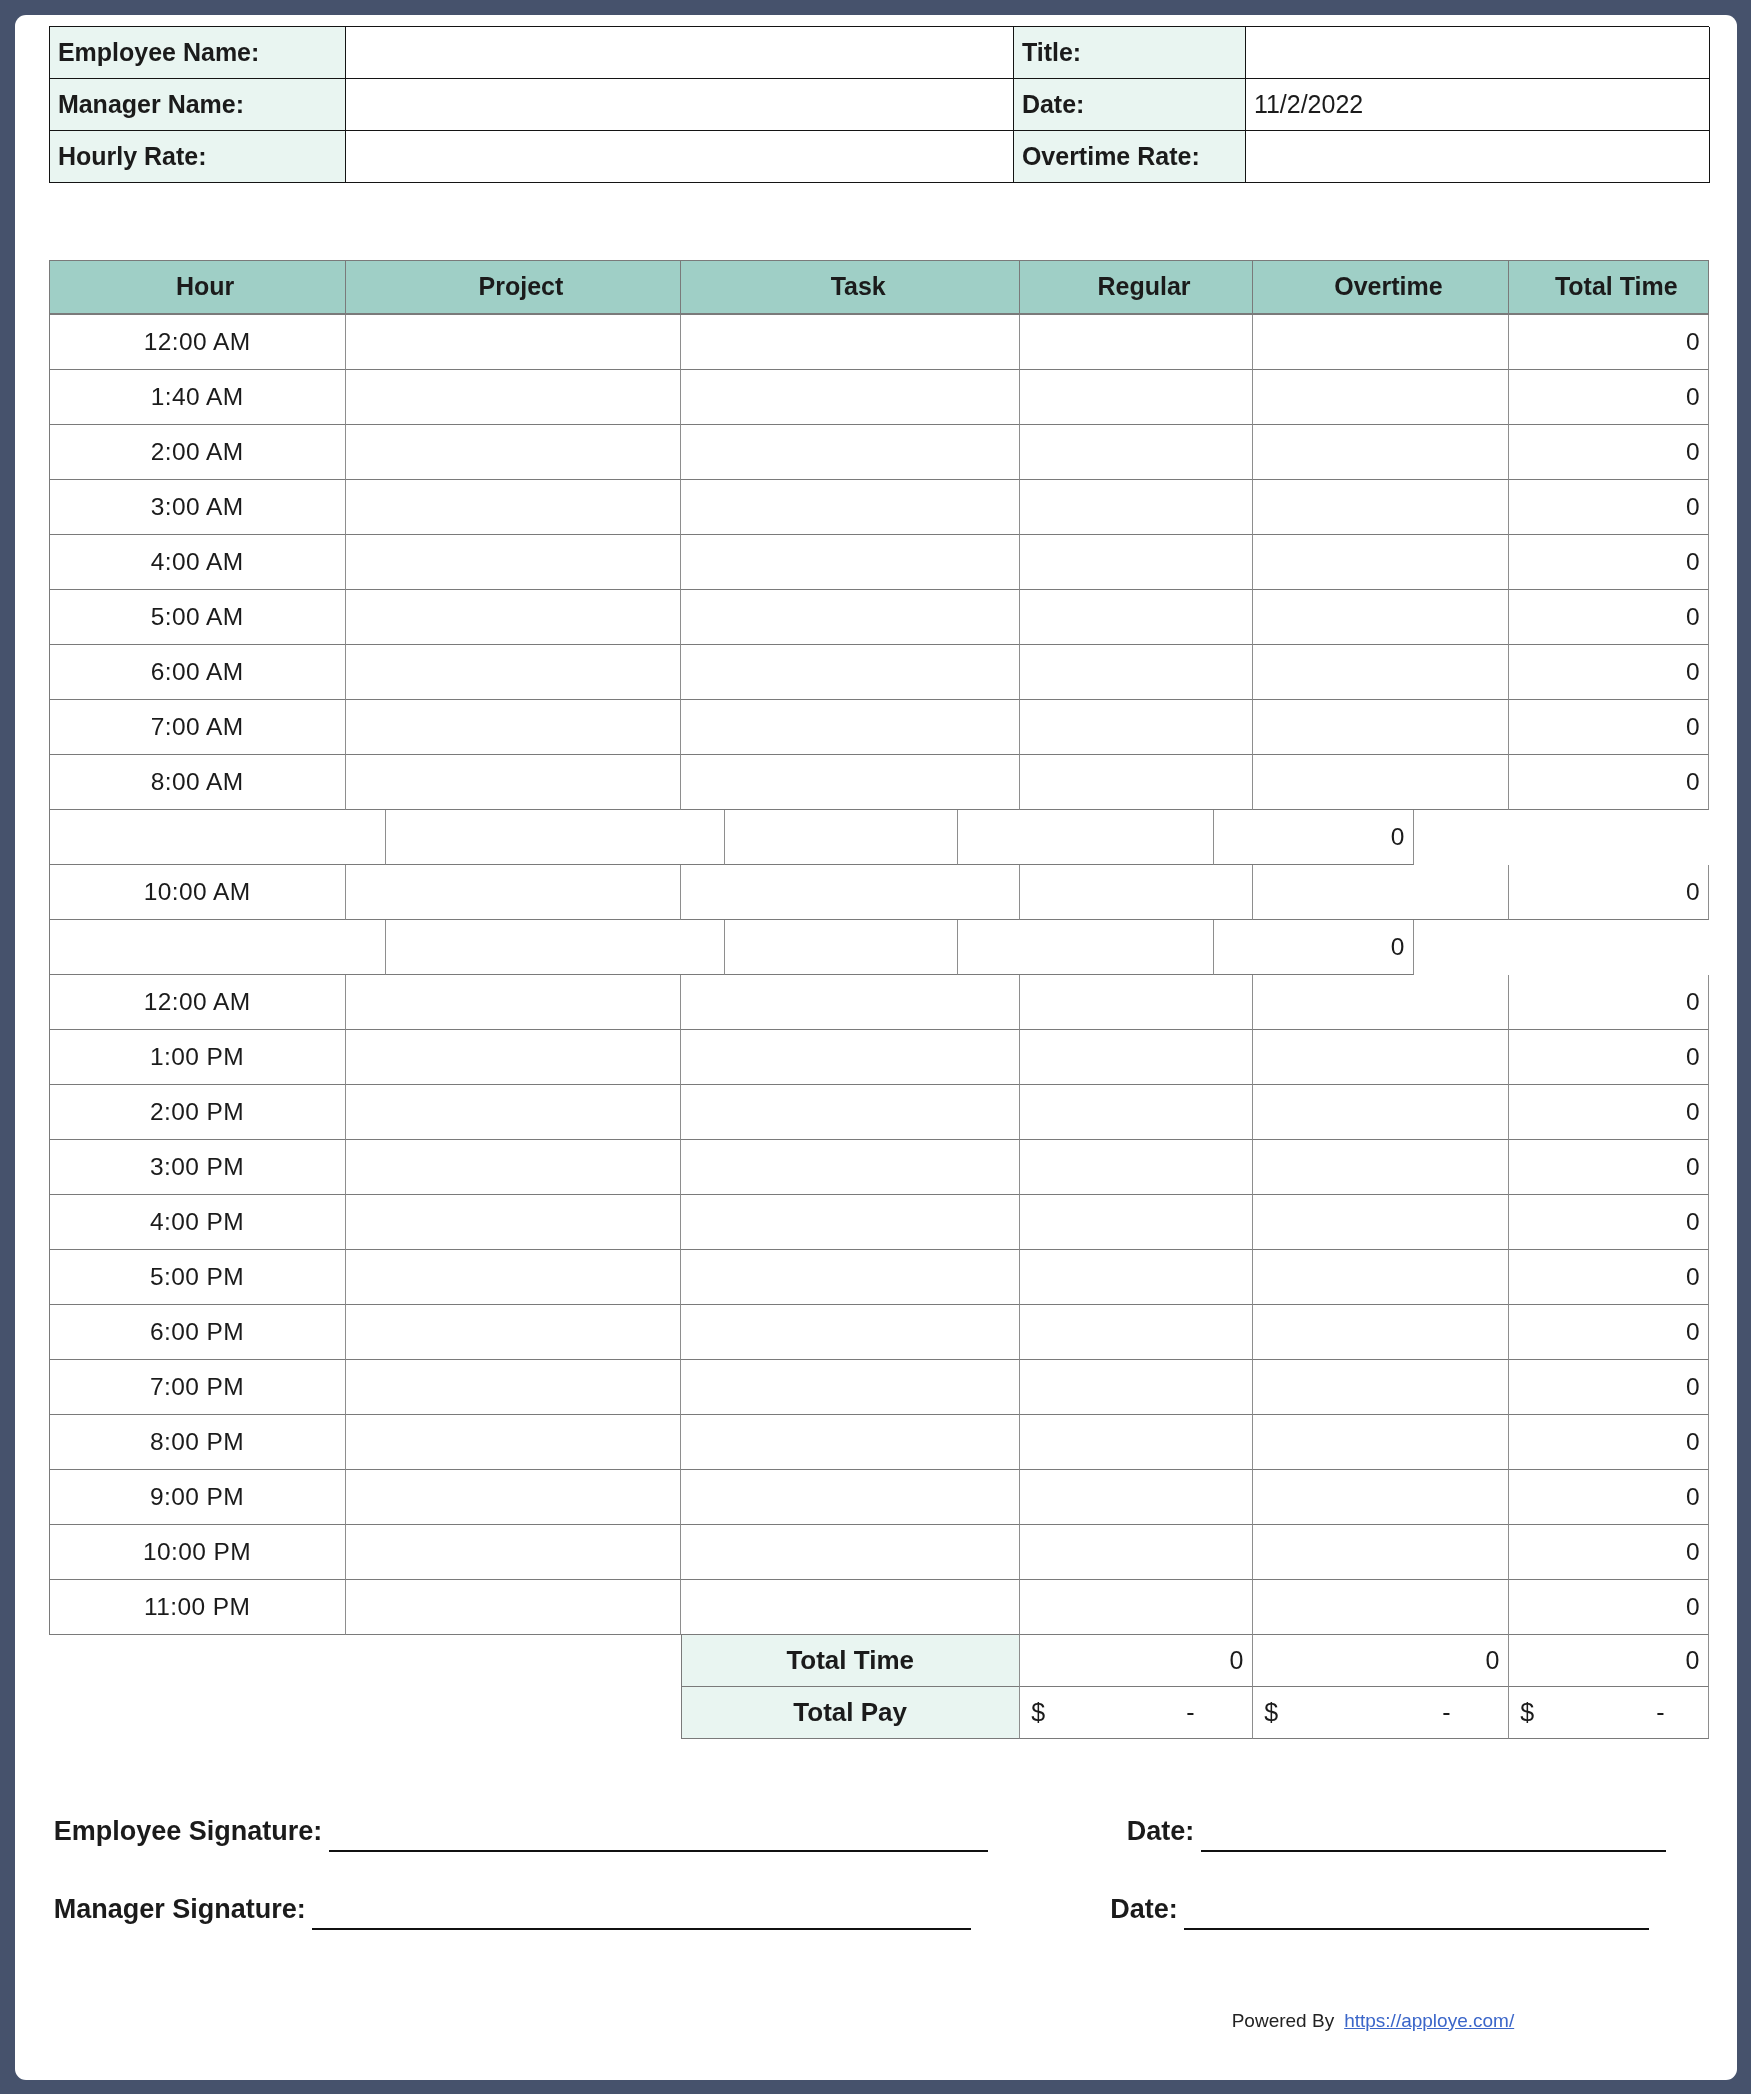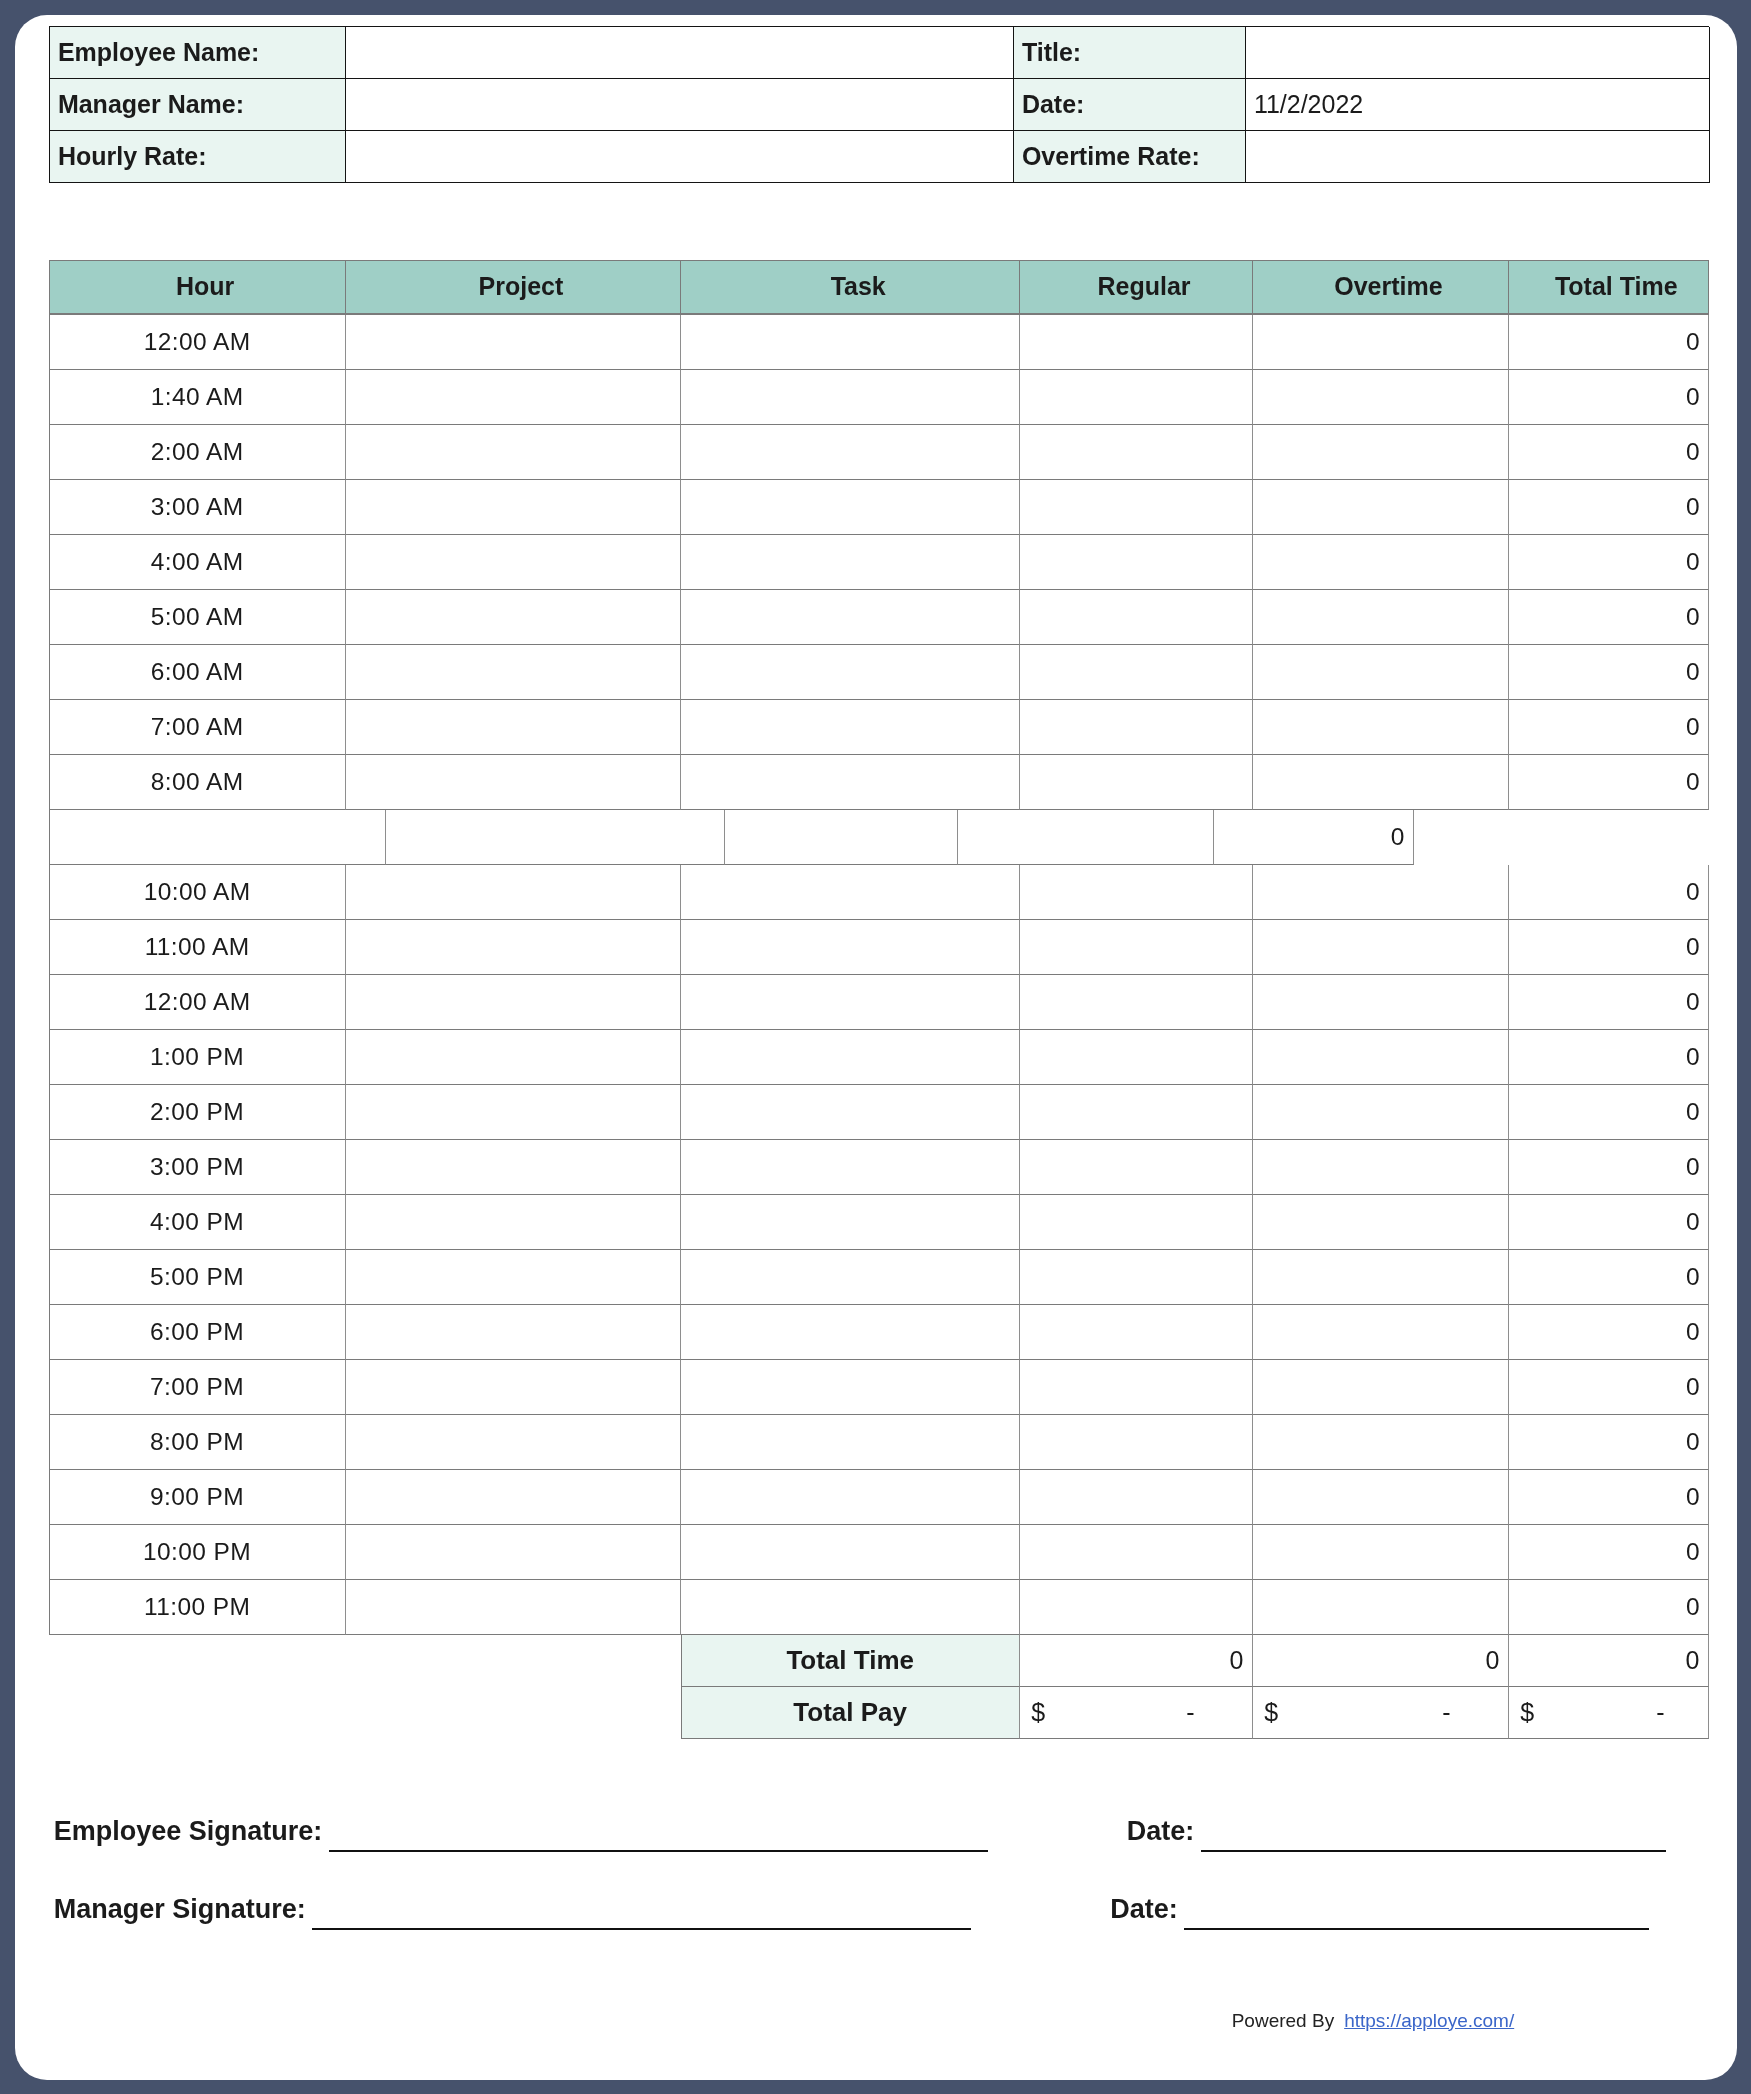--- a/index.html
+++ b/index.html
@@ -17,21 +17,21 @@
     background:var(--bg);
     font-family:"Liberation Sans", sans-serif;
     color:var(--ink);
     position:relative;
   }
   .sheet{
     position:absolute;
     left:14.7px; top:14.7px;
     width:1722px; height:2065px;
     background:#ffffff;
-    border-radius:32px;
+    border-radius:11px;
   }
 
   
   .info-grid{
     position:absolute; left:34px; top:11.5px;
     width:1660px;
     display:grid;
     grid-template-columns:296px 668px 232px 464px;
     border-top:1.6px solid #141414;
     border-left:1.6px solid #141414;
@@ -232,21 +232,20 @@
         </div>
         <div class="trow">
           <div class="td c-hour">10:00 AM</div>
           <div class="td c-project"></div>
           <div class="td c-task"></div>
           <div class="td c-regular"></div>
           <div class="td c-overtime"></div>
           <div class="td c-total">0</div>
         </div>
         <div class="trow">
-          <div class="td c-hour">11:00 AM</div>
           <div class="td c-project"></div>
           <div class="td c-task"></div>
           <div class="td c-regular"></div>
           <div class="td c-overtime"></div>
           <div class="td c-total">0</div>
         </div>
         <div class="trow">
           <div class="td c-hour">12:00 AM</div>
           <div class="td c-project"></div>
           <div class="td c-task"></div>

